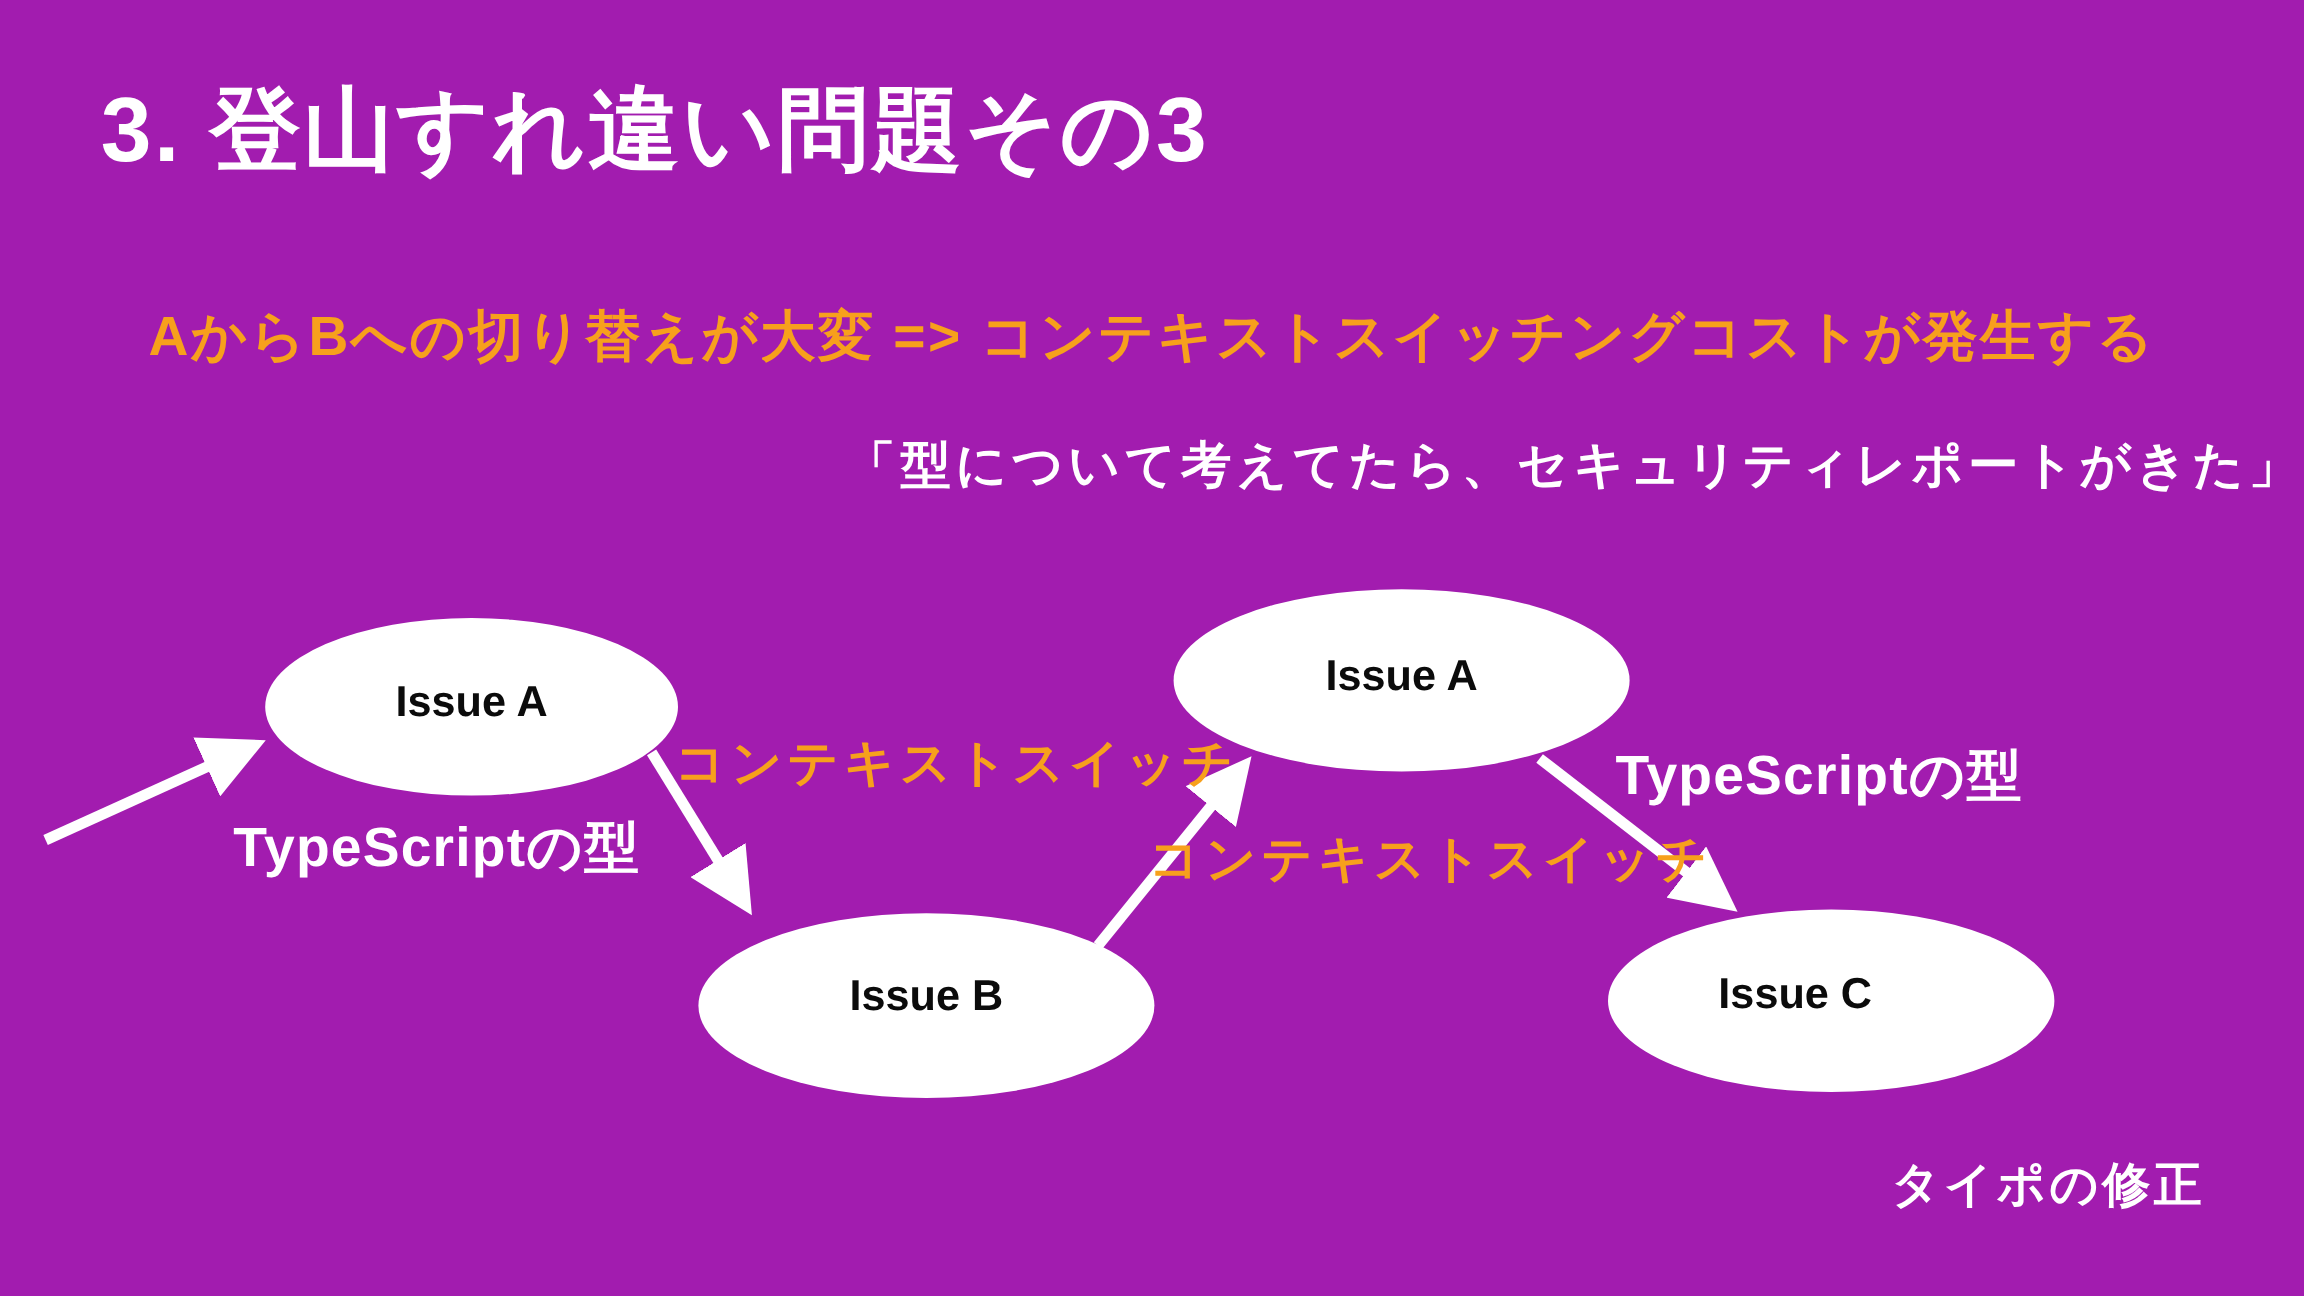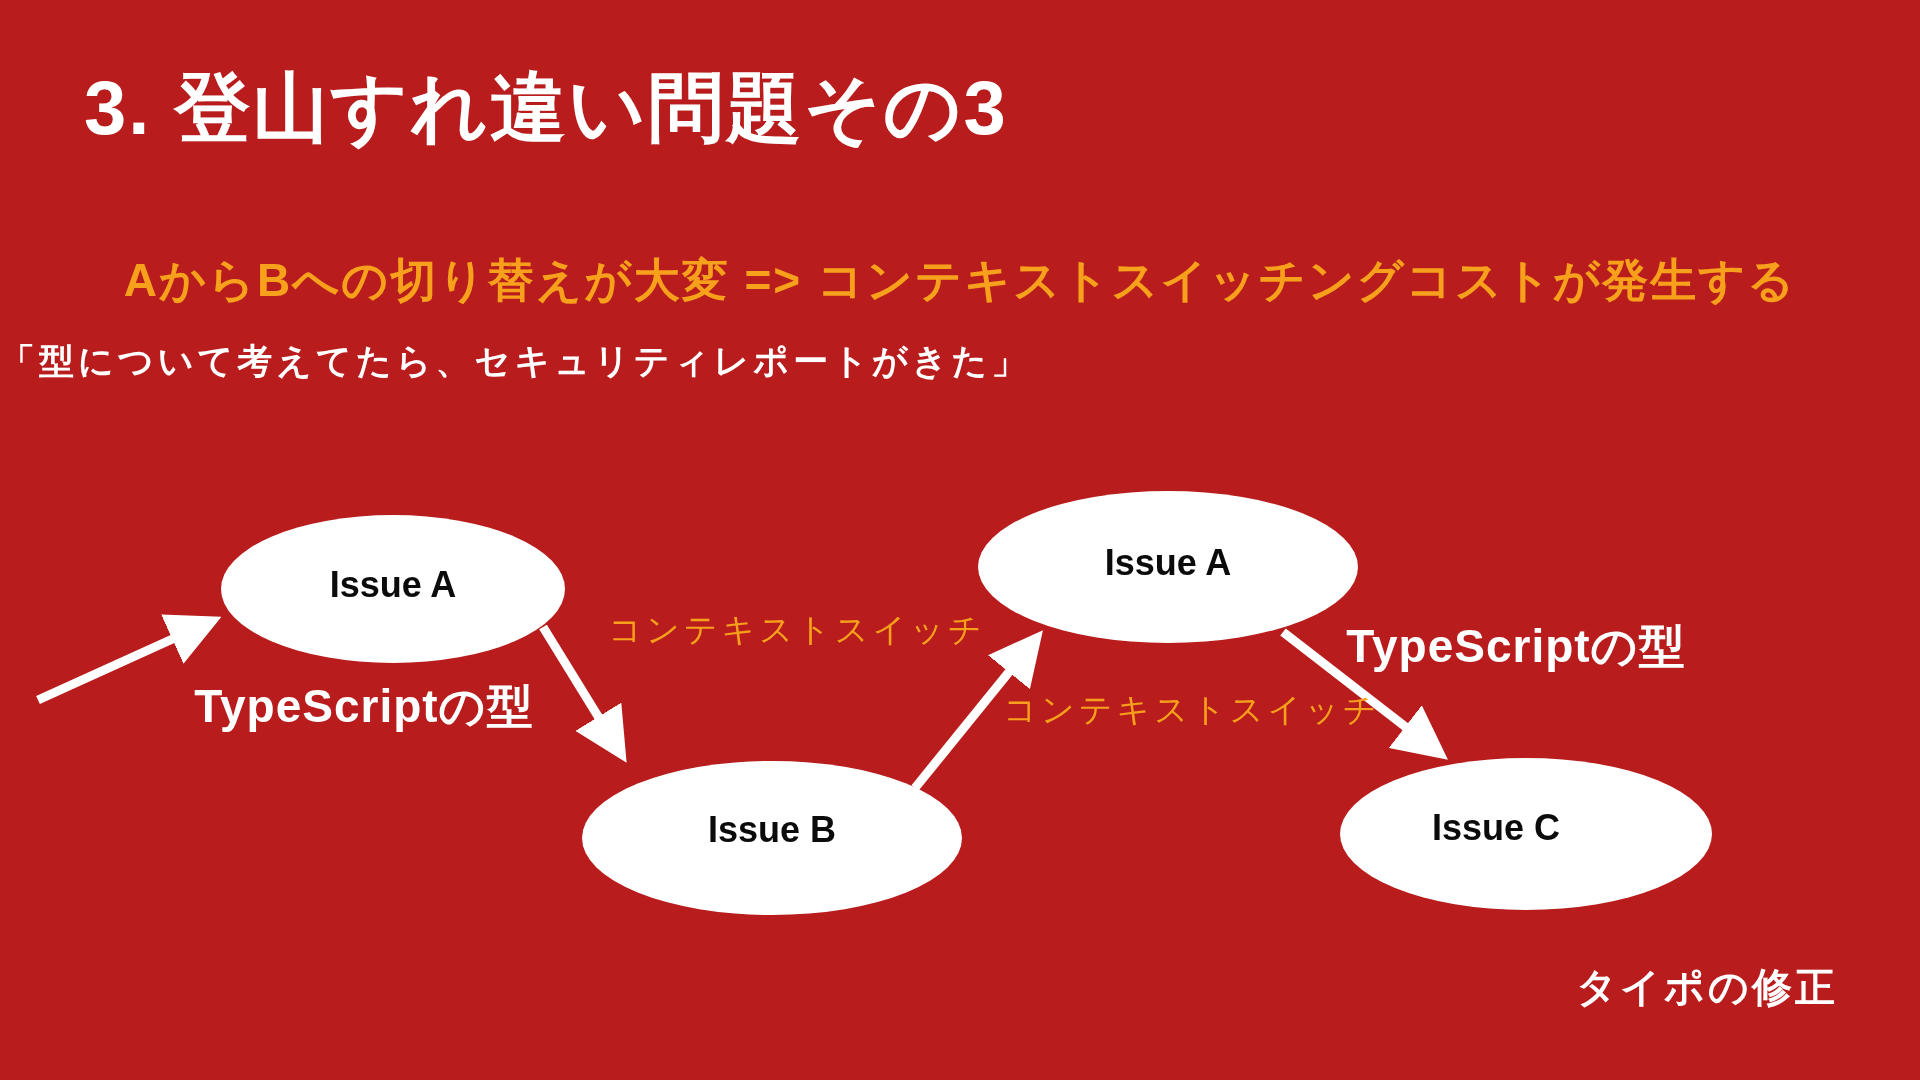--- a/index.html
+++ b/index.html
@@ -11,21 +11,21 @@
     width: 1920px;
     height: 1080px;
     position: relative;
     overflow: hidden;
     font-family: "Liberation Sans", "DejaVu Sans", sans-serif;
     color: #fff;
   }
   .slide {
     position: absolute;
     inset: 0;
-    background: #b91c1c;
+    background: #a21caf;
   }
   .slide-title {
     position: absolute;
     left: 84px;
     top: 58px;
     font-size: 76px;
     font-weight: 900;
     letter-spacing: 2px;
     color: #ffffff;
     white-space: nowrap;
@@ -38,24 +38,24 @@
     text-align: center;
     font-size: 46px;
     font-weight: 900;
     letter-spacing: 2px;
     color: #F7A01C;
     white-space: nowrap;
   }
   .quote {
     position: absolute;
     left: 0;
-    top: 338px;
+    top: 360px;
     width: 1920px;
-    text-align: left;
-    font-size: 35px;
+    text-align: right;
+    font-size: 42px;
     font-weight: 900;
     letter-spacing: 4px;
     color: #ffffff;
     white-space: nowrap;
   }
   svg.diagram-layer {
     position: absolute;
     left: 0;
     top: 0;
     width: 1920px;
@@ -75,22 +75,22 @@
     color: #ffffff;
     font-size: 41px;
     font-weight: 800;
     letter-spacing: 3px;
     white-space: nowrap;
   }
   .edge-label {
     position: absolute;
     transform: translateX(-50%);
     color: #F7A01C;
-    font-size: 33px;
-    font-weight: 400;
+    font-size: 42px;
+    font-weight: 700;
     letter-spacing: 4px;
     white-space: nowrap;
   }
 </style>
 </head>
 <body>
 
 <div class="slide">
 
   <div class="slide-title">3. 登山すれ違い問題その3</div>

